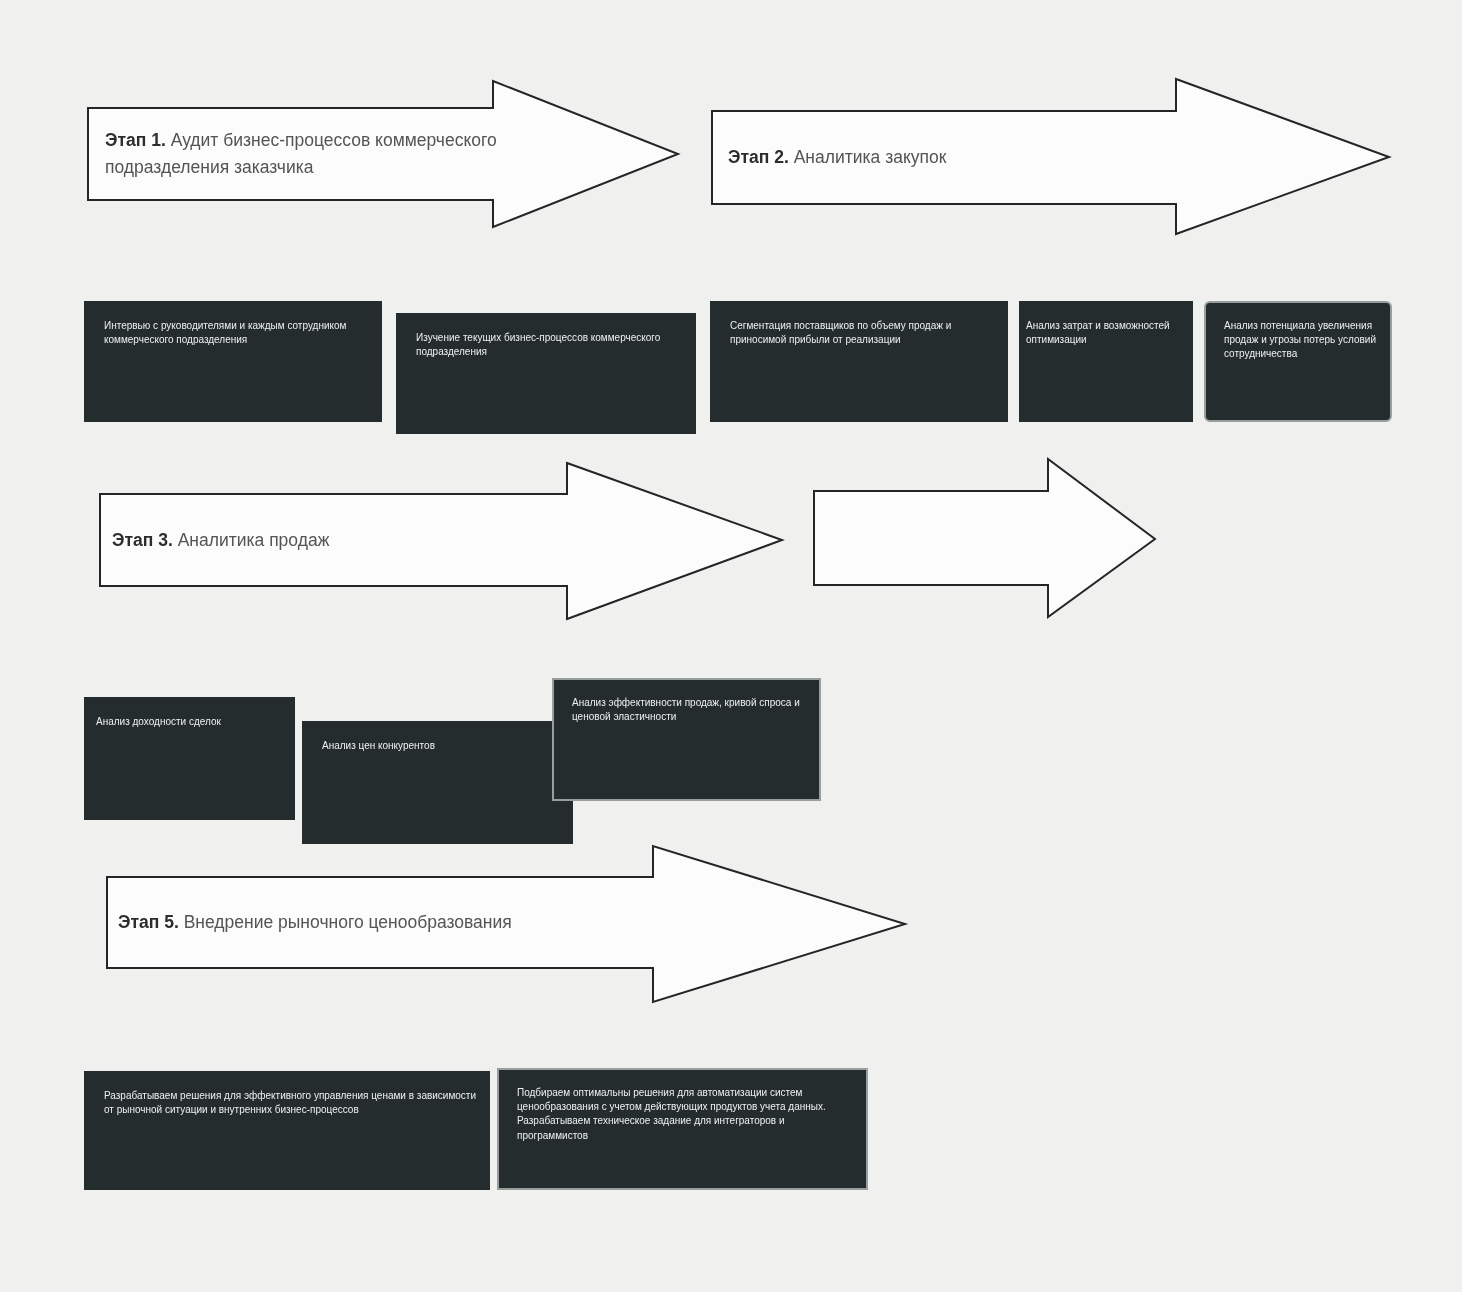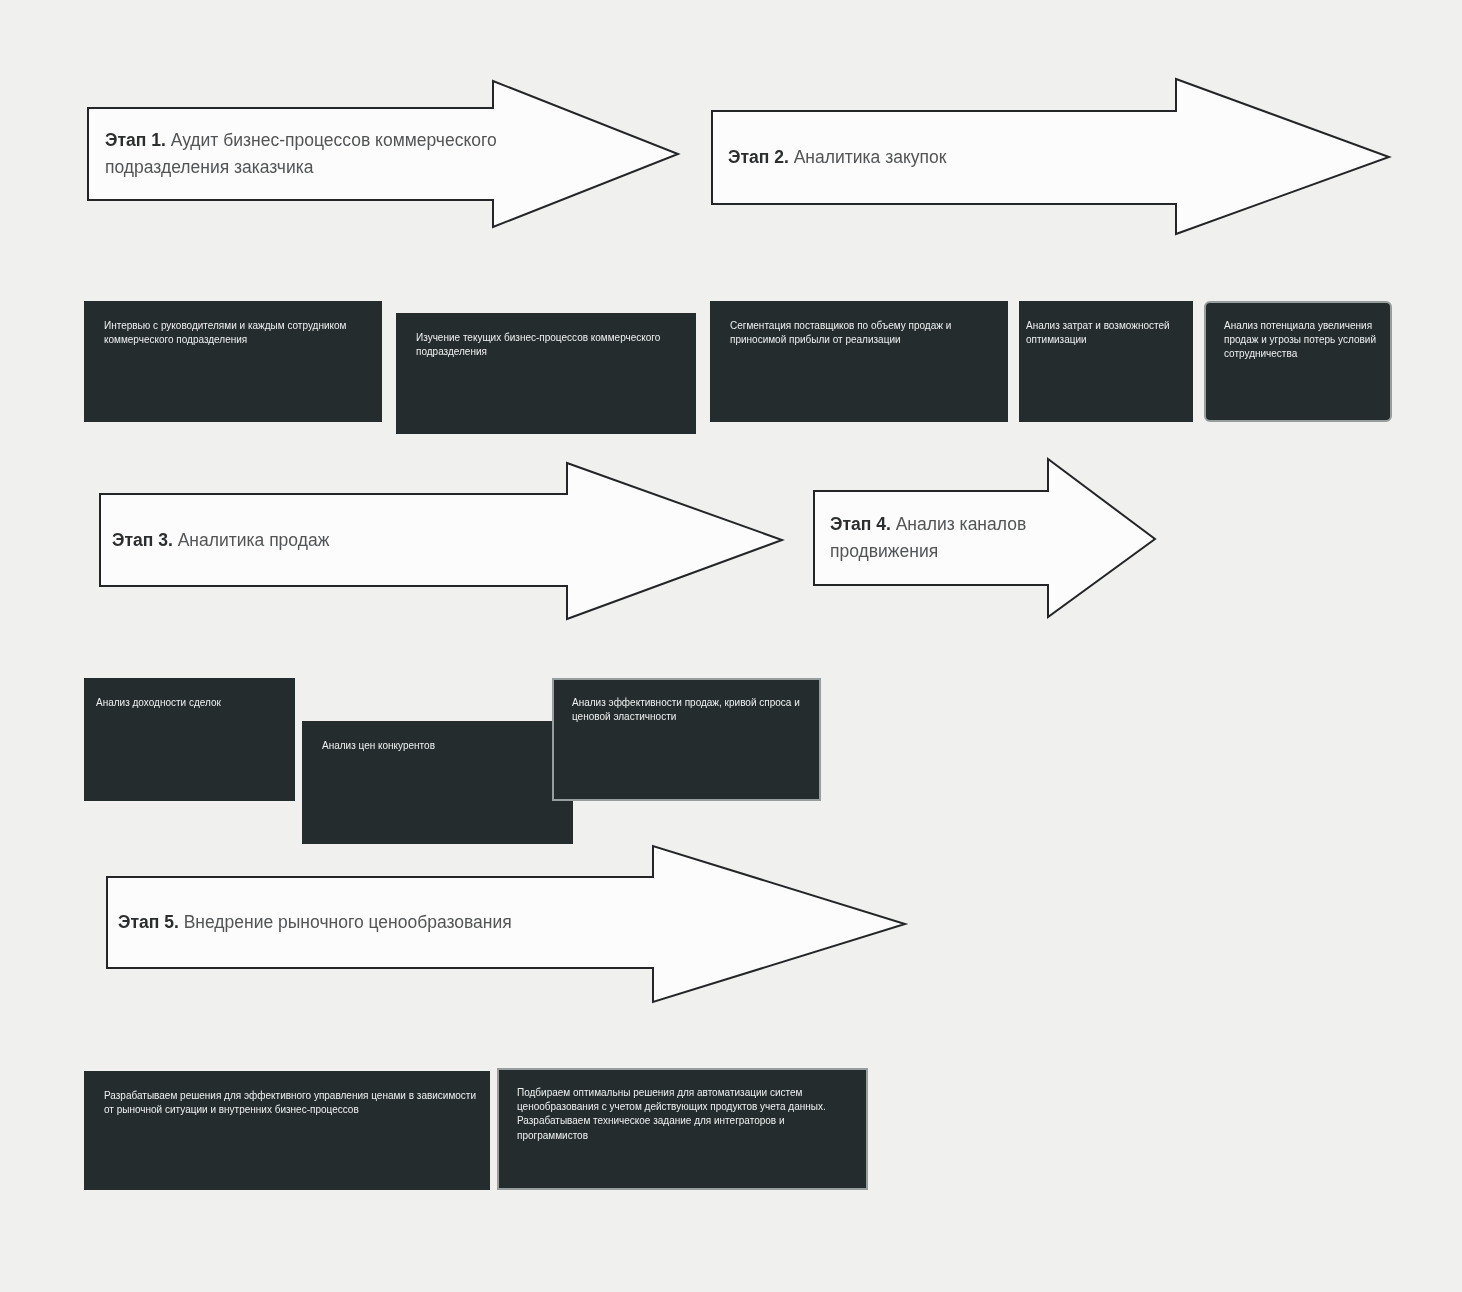--- a/index.html
+++ b/index.html
@@ -44,20 +44,21 @@
     line-height: 1.42;
     padding: 18px 10px 12px 20px;
   }
   .card.bordered {
     border: 2px solid var(--card-border, #989d9e);
     padding: 16px 8px 10px 18px;
   }
   .card.tight {
     padding-left: 12px;
     padding-right: 6px;
+    margin-top: 19px;
   }
 
   
   .r1 { top: 301px; height: 121px; }
   .r1c1 { left: 84px;  width: 298px; }
   .r1c2 { left: 396px; width: 300px; margin-top: 12px; }
   .r1c3 { left: 710px; width: 298px; }
   .r1c4 { left: 1019px; width: 174px; padding-left: 7px; }
   .r1c5 { left: 1204px; width: 188px; border-radius: 6px; }
 
@@ -91,21 +92,20 @@
     <polygon class="arrow-shape" points="814,491 1048,491 1048,459 1155,539 1048,617 1048,585 814,585"></polygon>
     <polygon class="arrow-shape" points="107,877 653,877 653,846 905,924 653,1002 653,968 107,968"></polygon>
   </svg>
 
   <div class="stage-label s1"><b>Этап 1.</b> <span>Аудит бизнес-процессов коммерческого подразделения заказчика</span></div>
 
   <div class="stage-label s2"><b>Этап 2.</b> <span>Аналитика закупок</span></div>
 
   <div class="stage-label s3"><b>Этап 3.</b> <span>Аналитика продаж</span></div>
 
-  <div class="stage-label s4"><b>Этап 4.</b> <span>Анализ каналов продвижения</span></div>
 
   <div class="stage-label s5"><b>Этап 5.</b> <span>Внедрение рыночного ценообразования</span></div>
 
   <div class="card r1 r1c1">Интервью с руководителями и каждым сотрудником коммерческого подразделения</div>
   <div class="card r1 r1c2">Изучение текущих бизнес-процессов коммерческого подразделения</div>
   <div class="card r1 r1c3">Сегментация поставщиков по объему продаж и приносимой прибыли от реализации</div>
   <div class="card r1 r1c4">Анализ затрат и возможностей оптимизации</div>
   <div class="card r1 r1c5 bordered">Анализ потенциала увеличения продаж и угрозы потерь условий сотрудничества</div>
 
   <div class="card r2 r2c1 tight">Анализ доходности сделок</div>

